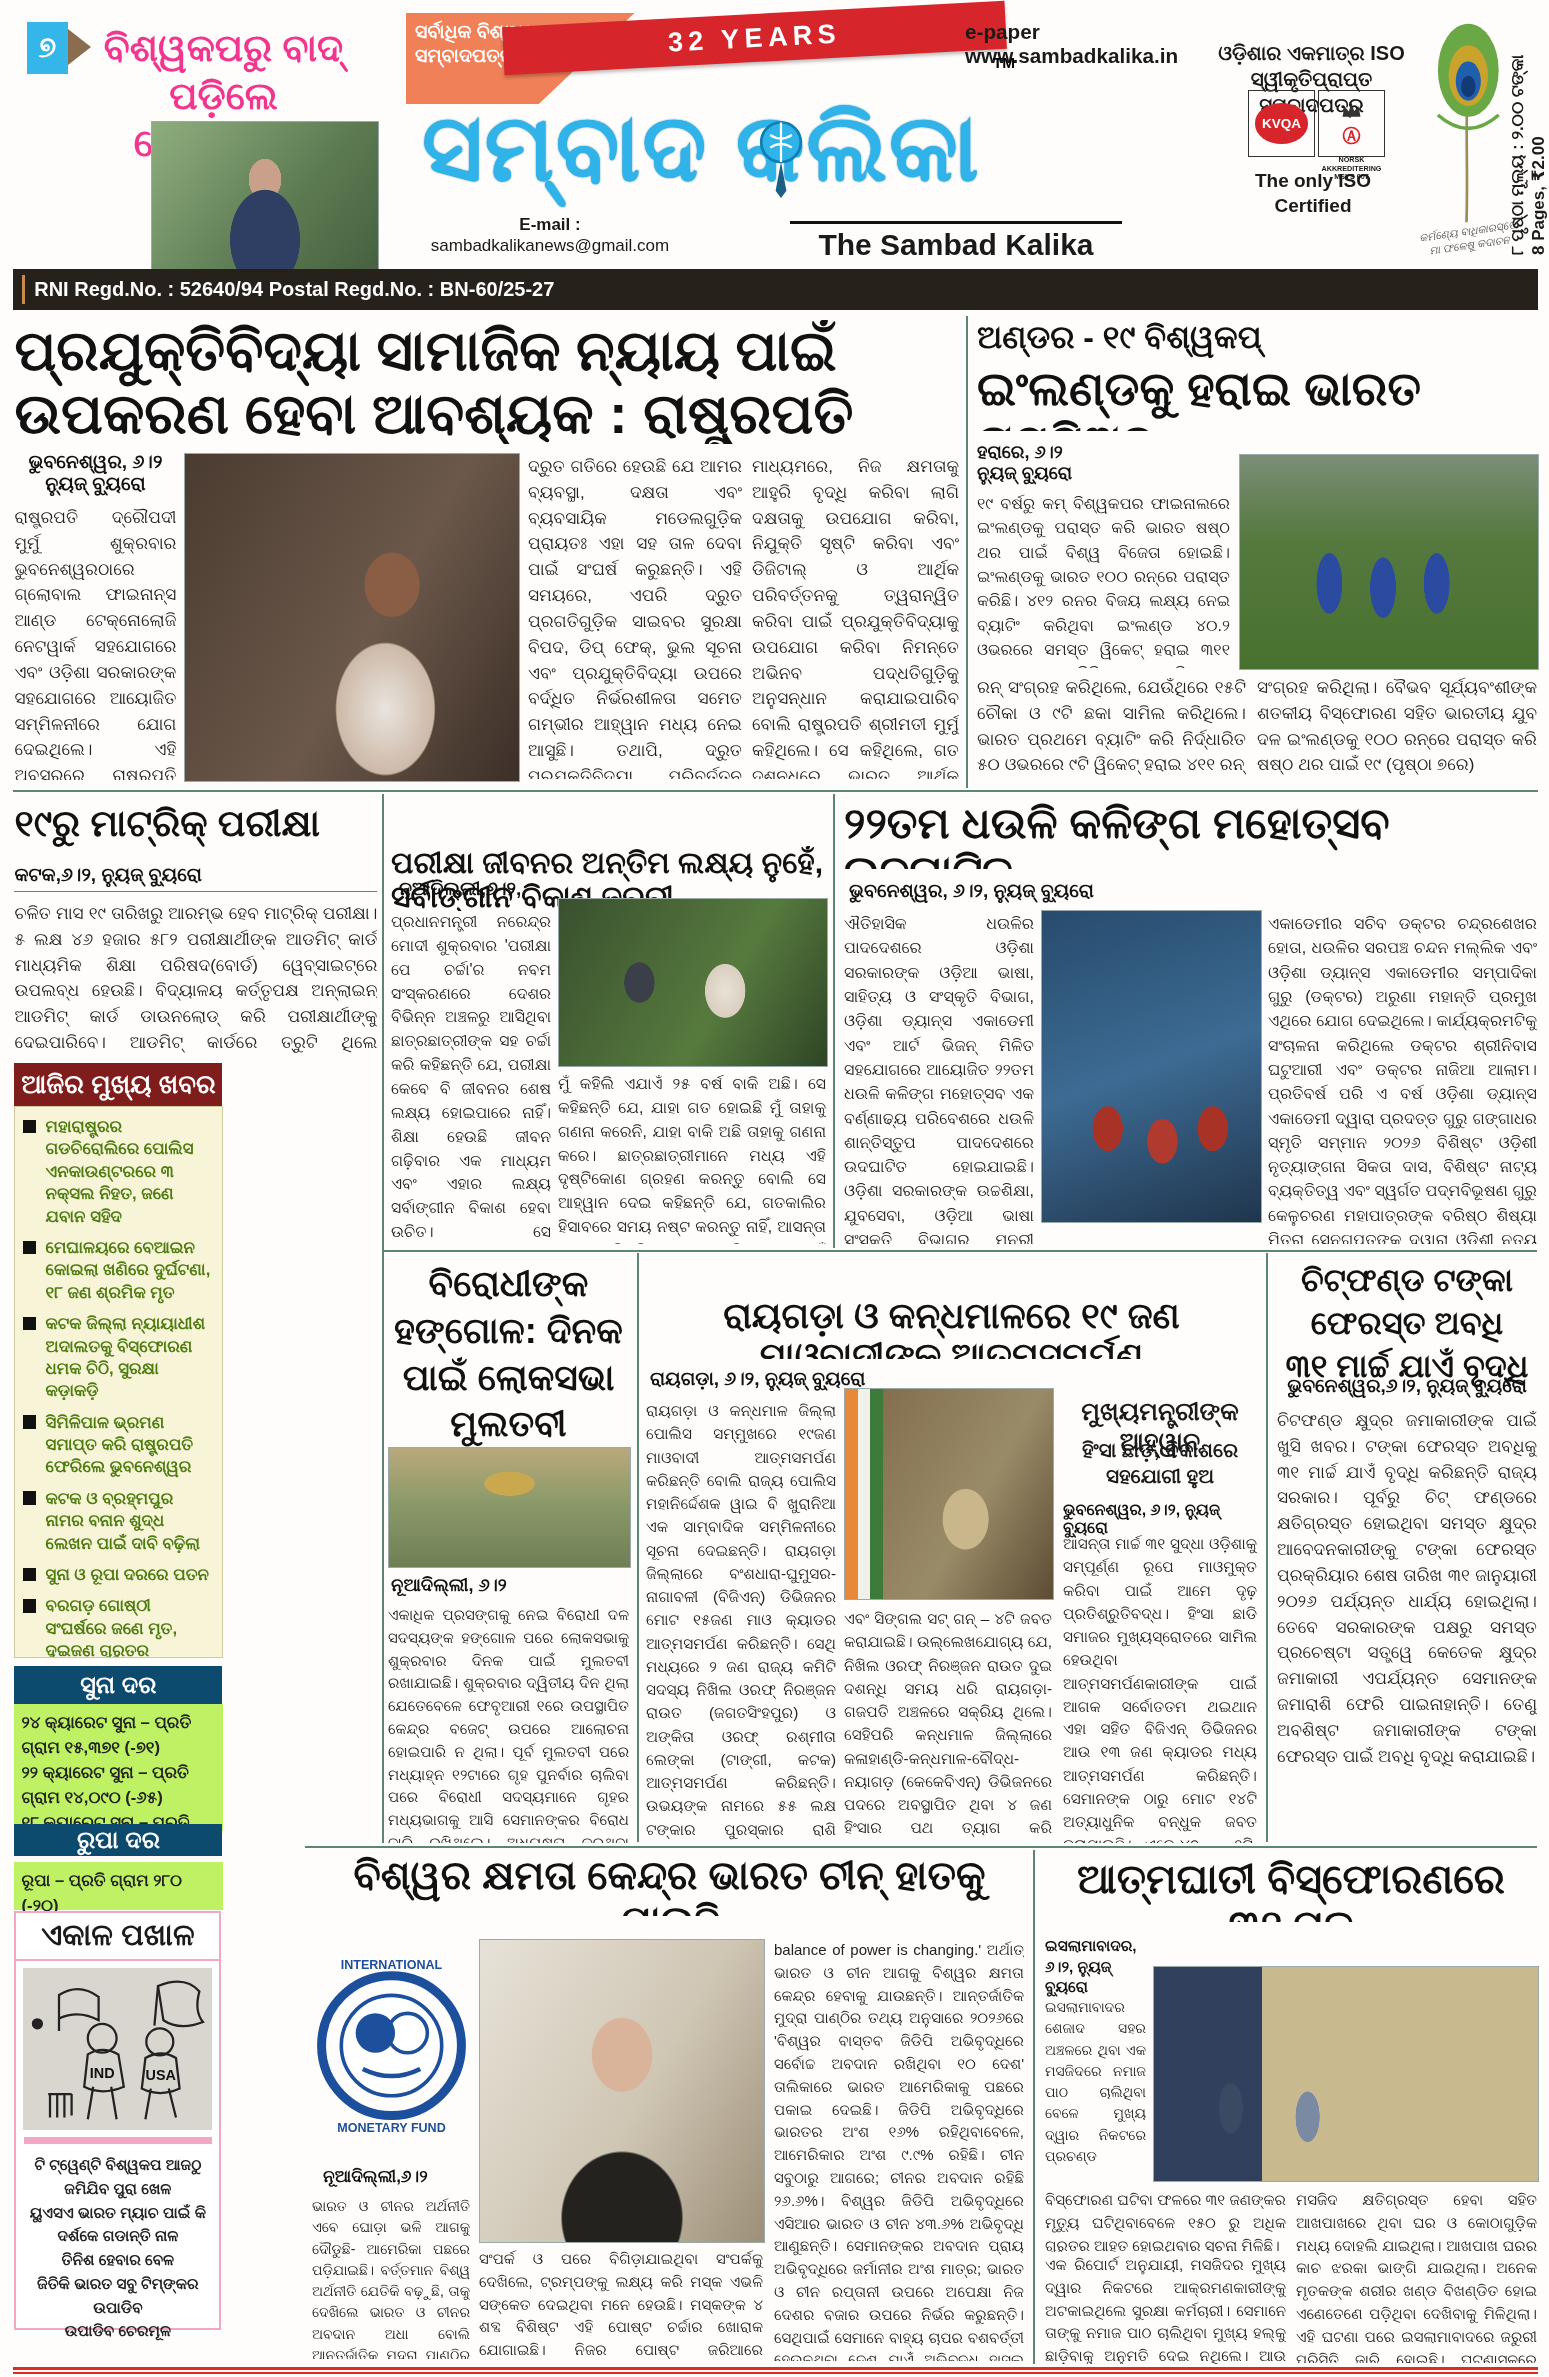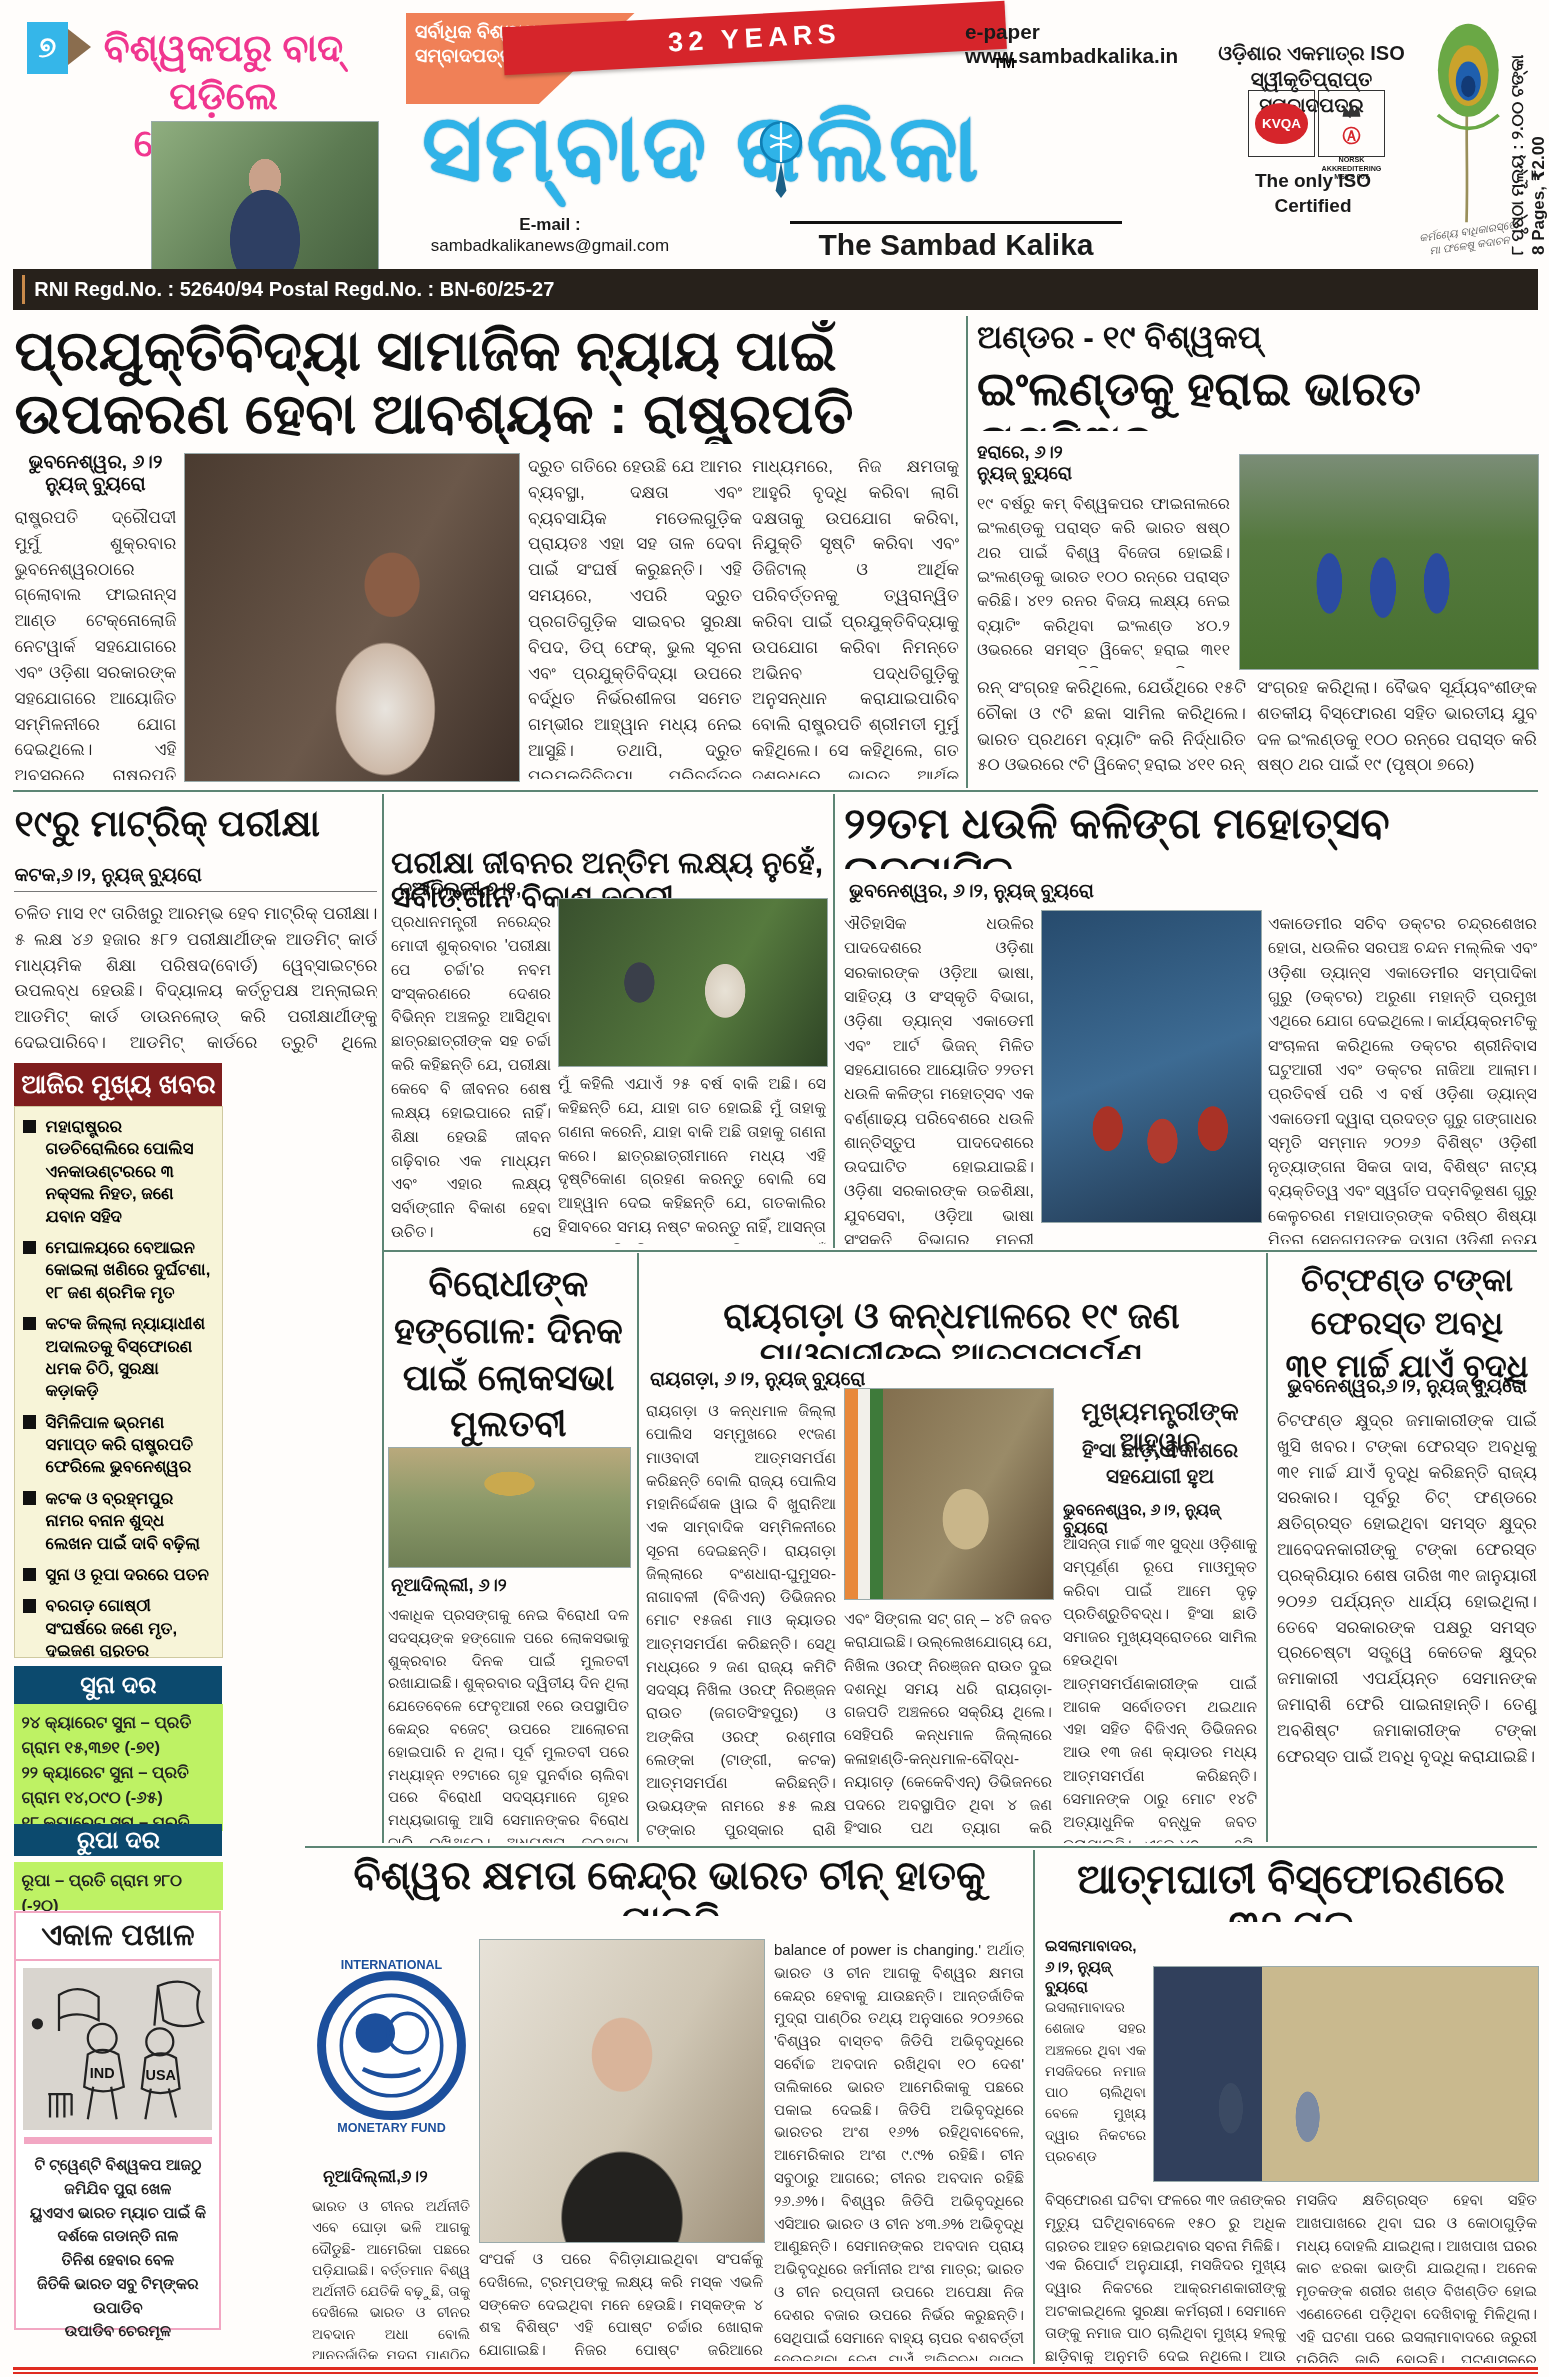--- a/index.html
+++ b/index.html
@@ -22,21 +22,21 @@
   .ribbon{background:#d6252b;color:#fff;font-weight:bold;display:flex;align-items:center;justify-content:center;
           letter-spacing:5.4px;font-size:27px;transform:rotate(-3deg);box-shadow:0 2.7px 3.6px rgba(0,0,0,.25);}
   .logo-odia{color:#2fb3e8;font-weight:bold;text-shadow:0 0 1.8px #0e7fb5;letter-spacing:1.8px;}
   .eng-name{font-weight:bold;font-size:30px;border-top:3.6px solid #111;padding-top:3.6px;}
   .certbox{border:1.8px solid #333;display:flex;align-items:center;justify-content:center;font-weight:bold;}
   .vert{writing-mode:vertical-rl;transform:rotate(180deg);font-weight:bold;font-size:17px;line-height:1.25;}
   .datebar{background:#27211b;color:#fff;display:flex;align-items:center;font-weight:bold;font-size:20px;}
   
   .rednews-head{background:#7f1d1d;color:#fff;font-weight:bold;font-size:26px;display:flex;align-items:center;justify-content:center;}
   .newslist{background:#f7f4d8;border:0.9px solid #cfc9a0;padding:9px 7.2px 9px 7.2px;}
-  .newslist li{list-style:none;font-size:16.6px;font-weight:bold;line-height:1.35;margin-bottom:9px;position:relative;padding-left:23px;color:#000000;}
+  .newslist li{list-style:none;font-size:16.6px;font-weight:bold;line-height:1.35;margin-bottom:9px;position:relative;padding-left:23px;color:#4d7c0f;}
   .newslist li::before{content:"";position:absolute;left:0;top:3.6px;width:13.5px;height:13.5px;background:#111;}
   .ratehead{background:#0c4a6e;color:#fff;font-weight:bold;font-size:24px;display:flex;align-items:center;justify-content:center;}
   .ratebody{background:#bef264;font-weight:bold;font-size:16.6px;line-height:1.5;padding:7.2px 7.2px;color:#222;}
   .ekala{border:2.7px solid #f2a7c3;background:#fff;}
   .ekala-title{font-weight:bold;font-size:30px;text-align:center;border-bottom:2.7px solid #f2a7c3;padding:5.4px 0;}
   .poem{font-weight:bold;font-size:15.3px;line-height:1.55;text-align:center;color:#222;}
   .pinkbar{background:#f2a7c3;height:7.2px;}
   .kicker{font-weight:bold;text-align:center;color:#111;}
 </style>
 </head>

